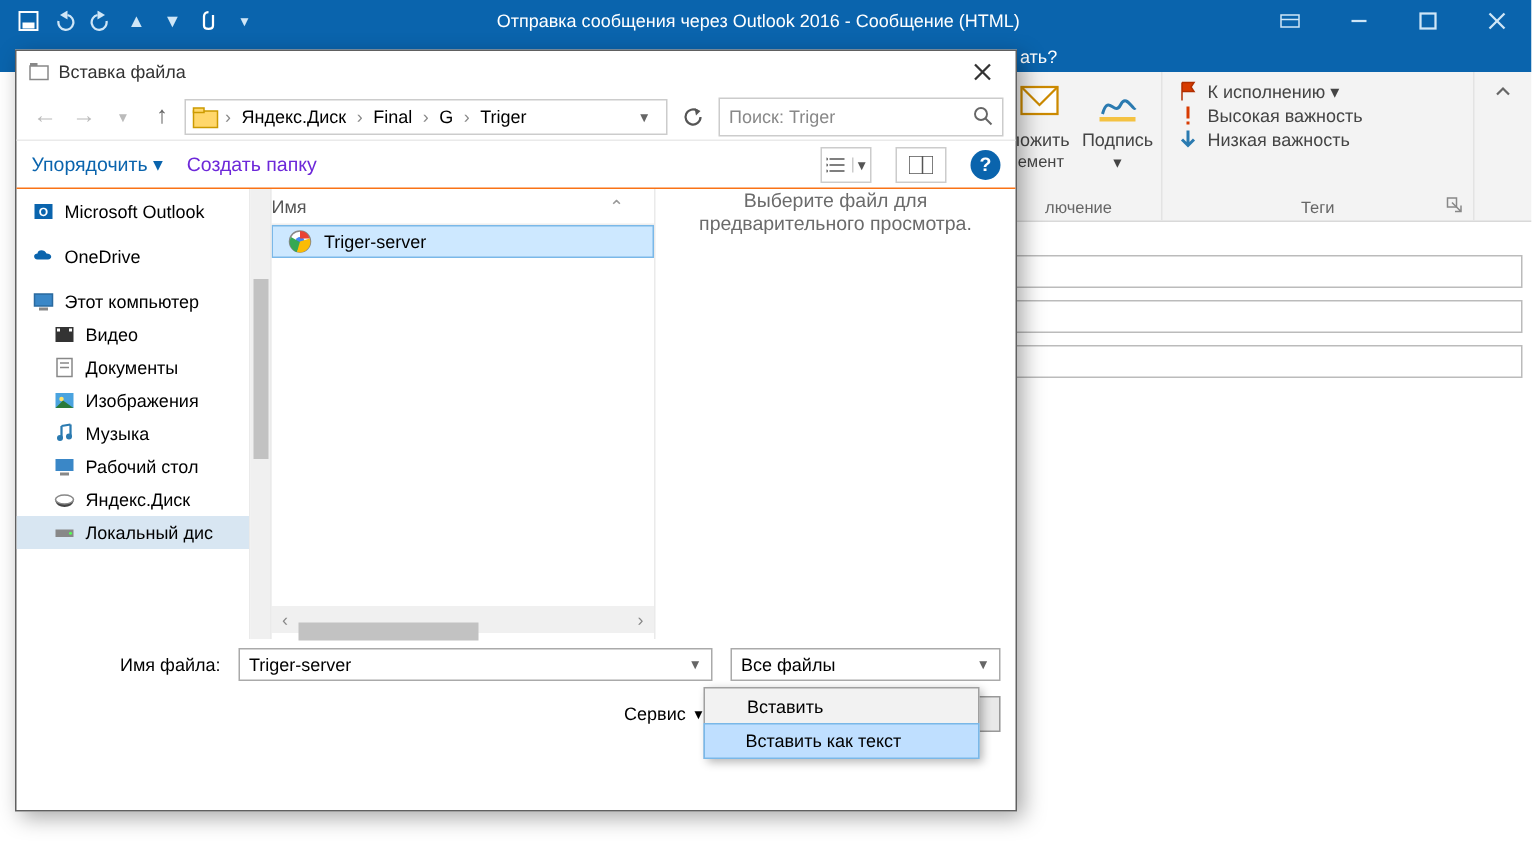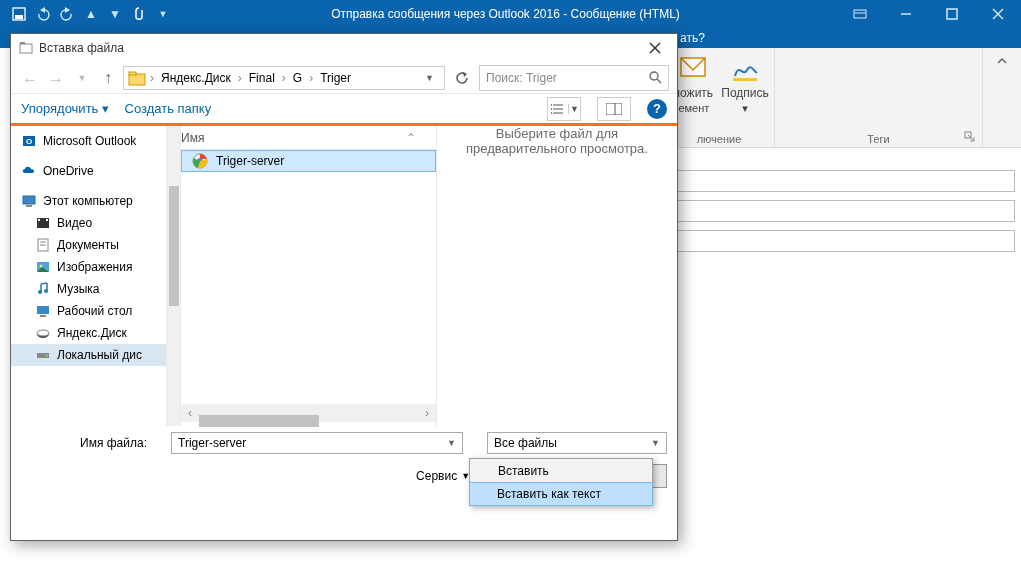--- a/index.html
+++ b/index.html
@@ -40,23 +40,23 @@
 .navbtn.disabled { color:#bbb; }
 .breadcrumb { flex:1; height:24px; border:1px solid #ccc; display:flex; align-items:center; padding:0 4px; font-size:12px; gap:2px; }
 .breadcrumb .bicon { width:18px; height:18px; }
 .breadcrumb .crumb { padding: 0 3px; white-space:nowrap; display:flex; align-items:center; }
 .breadcrumb .sep { color:#888; padding:0 2px; }
 .breadcrumb .chev { margin-left:auto; color:#666; padding-right:6px;}
 .refresh { width:26px; height:24px; border:1px solid transparent; display:flex; align-items:center; justify-content:center; color:#555; }
 .search { width:190px; height:24px; border:1px solid #ccc; display:flex; align-items:center; padding:12px 6px; font-size:12px; color:#888; }
 .search .mag { margin-left:auto; color:#666; }
 
-.dlg-toolbar { height:32px; display:flex; align-items:center; padding: 0 10px; gap:16px; font-size:13px; border-bottom:3px solid #f97316; }
+.dlg-toolbar { height:32px; display:flex; align-items:center; padding: 0 10px; gap:16px; font-size:13px; border-bottom:1px solid #f97316; }
 .dlg-toolbar .org { color:#0a64ad; display:flex; align-items:center; gap:4px; }
-.dlg-toolbar .newf { color:#0369a1; }
+.dlg-toolbar .newf { color:#6d28d9; }
 .dlg-toolbar .spacer { flex:1; }
 .viewbtn { width:34px; height:24px; border:1px solid #ccc; display:flex; align-items:center; justify-content:center; color:#555; }
 .viewbtn.split { display:flex; }
 .viewbtn .part { width:20px; display:flex; align-items:center; justify-content:center; }
 .viewbtn .dd { width:12px; border-left:1px solid #ccc; display:flex; align-items:center; justify-content:center; font-size:9px; }
 .helpbtn { width:20px; height:20px; border-radius:50%; background:#0a64ad; color:#fff; display:flex; align-items:center; justify-content:center; font-weight:bold; font-size:13px; }
 
 .dlg-body { display:flex; height:300px; }
 .tree { width:156px; overflow:hidden; border-right:1px solid #eaeaea; padding-top:4px; font-size:12px; }
 .tree .item { height:22px; display:flex; align-items:center; padding-left:10px; gap:6px; white-space:nowrap; }
@@ -75,21 +75,21 @@
 .filelist .row.sel { background:#cde8ff; border:1px solid #7ab8e8; }
 .filelist .ficon { width:16px; height:16px; }
 .hscroll { height:18px; background:#f0f0f0; display:flex; align-items:center; }
 .hscroll .arrow { width:18px; text-align:center; color:#888; }
 .hscroll .track { flex:1; position:relative; }
 .hscroll .track .thumb { position:absolute; left:0; top:2px; width:120px; height:12px; background:#c2c2c2; }
 
 .preview { flex:1; display:flex; align-items:flex-start; justify-content:center; color:#6b6b6b; font-size:13px; text-align:center; padding: 0 20px; }
 
 .dlg-footer { padding: 6px 10px 10px 10px; font-size:12px; }
-.footer-row { display:flex; align-items:center; gap:24px; margin-bottom:10px; }
+.footer-row { display:flex; align-items:center; gap:12px; margin-bottom:10px; }
 .footer-row .flabel { width:126px; text-align:right; }
 .footer-row .finput { flex:1; height:22px; border:1px solid #aaa; padding:0 6px; display:flex; align-items:center; }
 .footer-row .finput .dd { margin-left:auto; color:#666; }
 .footer-row .ftype { width:180px; height:22px; border:1px solid #aaa; padding:0 6px; display:flex; align-items:center; }
 .footer-row .ftype .dd { margin-left:auto; color:#666; }
 .footer-row2 { display:flex; align-items:center; justify-content:flex-end; gap:8px; }
 .footer-row2 .svc { display:flex; align-items:center; gap:4px; margin-right:6px; }
 .btn { height:24px; border:1px solid #999; background:#e8e8e8; padding:0 14px; display:flex; align-items:center; font-size:12px; }
 .btn.split { padding:0; }
 .btn.split .main { padding:0 12px; border-right:1px solid #999; display:flex; align-items:center; height:100%; background:#cde8ff; }
@@ -182,20 +182,41 @@
             <path d="M6 24 C10 10 14 26 18 18 C22 10 26 22 28 20" fill="none" stroke="#2a7ab0" stroke-width="2"></path>
             <rect x="4" y="26" width="24" height="3" fill="#f4c242"></rect>
           </svg>
         <span>Подпись</span>
         <span style="font-size:11px;">▾</span>
       </div>
     </div>
     <div class="label">лючение</div>
   </div>
   <div class="rtags-wrap">
+    <div class="rtags">
+      <div class="row">
+        <svg viewBox="0 0 14 14">
+            <path d="M3 1 L3 13 M3 1 L11 1 L9 4 L11 7 L3 7" fill="#d83b01" stroke="#b02e00"></path>
+          </svg>
+        <span>К исполнению ▾</span>
+      </div>
+      <div class="row">
+        <svg viewBox="0 0 14 14">
+            <rect x="6" y="1" width="2" height="8" fill="#d83b01"></rect>
+            <rect x="6" y="11" width="2" height="2" fill="#d83b01"></rect>
+          </svg>
+        <span>Высокая важность</span>
+      </div>
+      <div class="row">
+        <svg viewBox="0 0 14 14">
+            <path d="M7 1 L7 10 M3 7 L7 11 L11 7" fill="none" stroke="#2a7ab0" stroke-width="2"></path>
+          </svg>
+        <span>Низкая важность</span>
+      </div>
+    </div>
     <div class="label" style="position:absolute; bottom:2px; left:0; right:0; text-align:center; font-size:11px; color:#666;">Теги</div>
     <svg class="corner" viewBox="0 0 12 12">
         <rect x="1" y="1" width="6" height="6" fill="none" stroke="#888"></rect>
         <path d="M4 4 L10 10 M10 6 L10 10 L6 10" fill="none" stroke="#888"></path>
       </svg>
   </div>
   <div style="width:38px; display:flex; align-items:flex-start; justify-content:center; padding-top:6px;">
     <svg width="14" height="14" viewBox="0 0 14 14">
         <path d="M3 9 L7 5 L11 9" fill="none" stroke="#666" stroke-width="1.5"></path>
       </svg>

